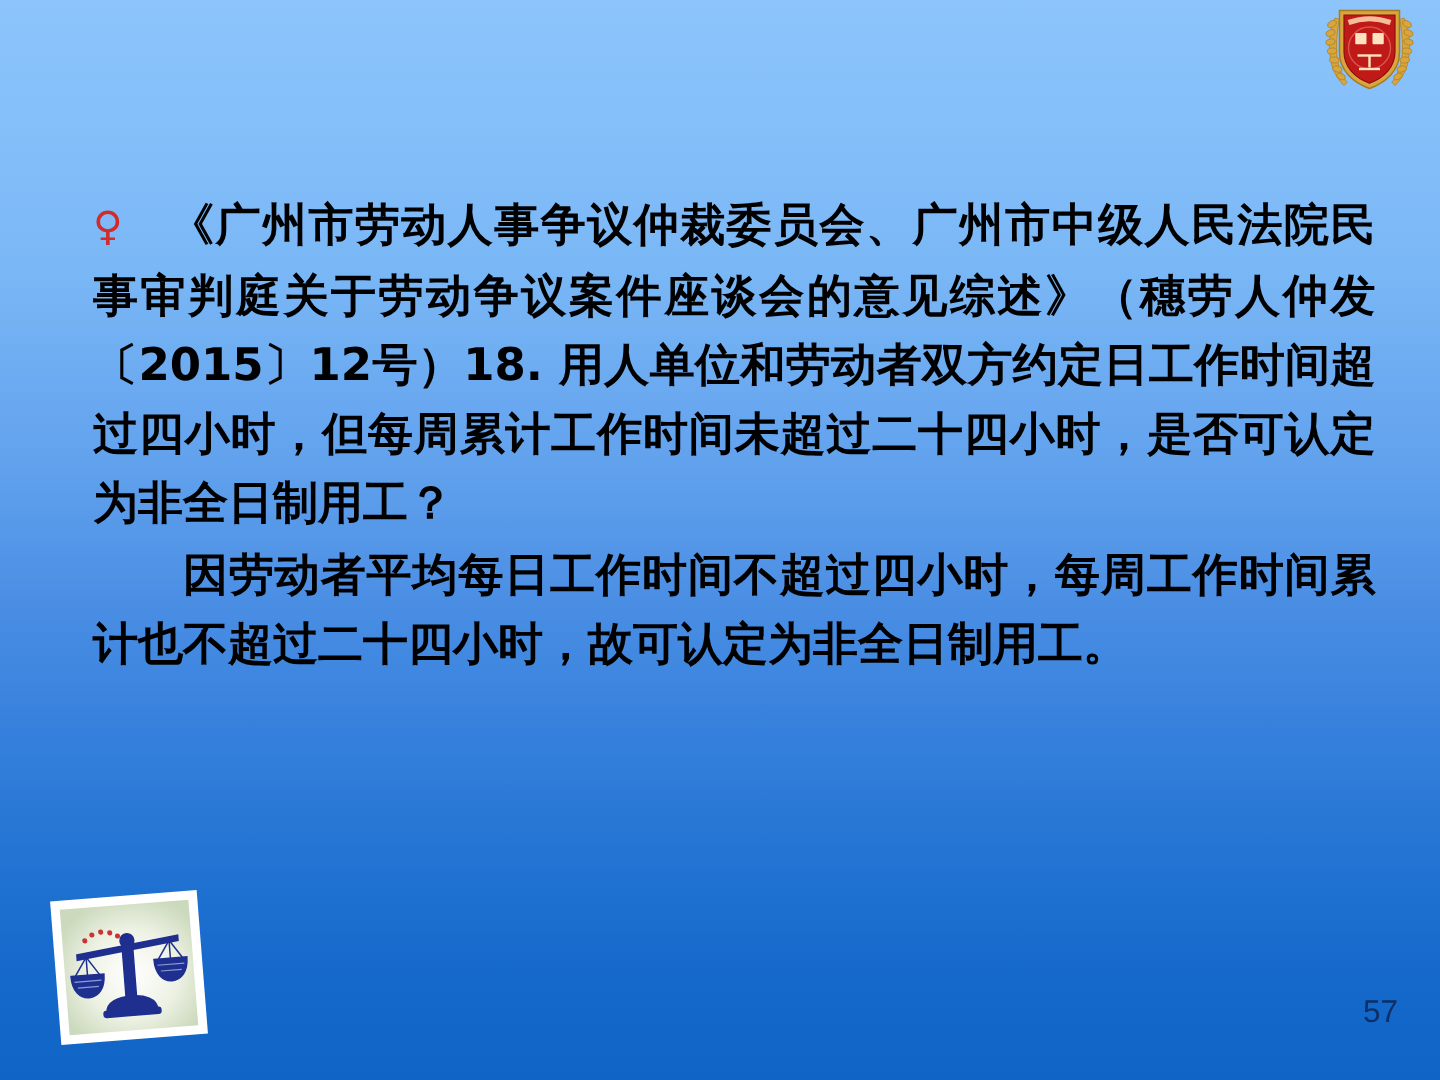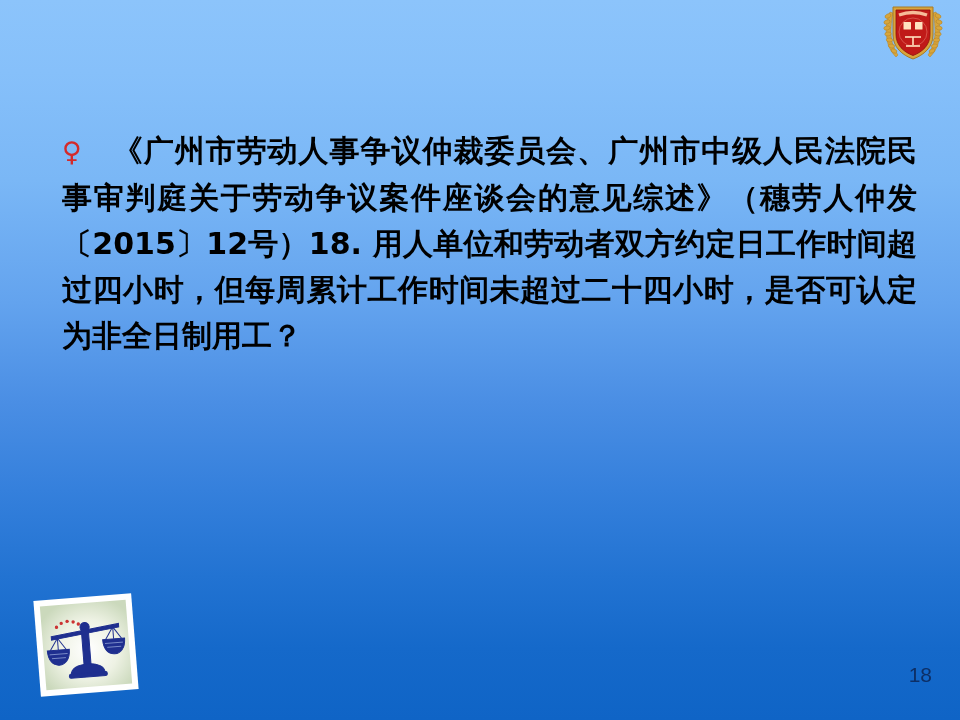--- a/index.html
+++ b/index.html
@@ -137,20 +137,21 @@
       <g stroke="#ffe2c0" stroke-width="1.6" fill="none">
         <line x1="25" y1="35" x2="41" y2="35"></line>
         <line x1="33" y1="35" x2="33" y2="43"></line>
         <line x1="26" y1="44" x2="40" y2="44"></line>
       </g>
     </svg>
   </div>
 
   <div id="textblock">
     <p class="para p1"><span class="bullet">♀</span><span>《广州市劳动人事争议仲裁委员会、广州市中级人民法院民事审判庭关于劳动争议案件座谈会的意见综述》（穗劳人仲发〔2015〕12号）18. 用人单位和劳动者双方约定日工作时间超过四小时，但每周累计工作时间未超过二十四小时，是否可认定为非全日制用工？</span></p>
+    <p class="para p2"><span>因劳动者平均每日工作时间不超过四小时，每周工作时间累计也不超过二十四小时，故可认定为非全日制用工。</span></p>
   </div>
 
   <div id="scales-card">
     <svg viewBox="0 0 100 98" width="100" height="98" aria-hidden="true">
       <defs>
         <radialGradient id="cardbg" cx="52%" cy="55%" r="62%">
           <stop offset="0%" stop-color="#ffffff"></stop>
           <stop offset="55%" stop-color="#eef2e4"></stop>
           <stop offset="100%" stop-color="#cbd9bc"></stop>
         </radialGradient>
@@ -198,15 +199,15 @@
 
       <g stroke="#9fb2e0" stroke-width="0.8" fill="none" opacity="0.85">
         <line x1="13" y1="56" x2="31" y2="56"></line>
         <line x1="15" y1="60" x2="29" y2="60"></line>
         <line x1="69" y1="49" x2="87" y2="49"></line>
         <line x1="71" y1="53" x2="85" y2="53"></line>
       </g>
     </svg>
   </div>
 
-  <div id="pagenum">18</div>
+  <div id="pagenum">57</div>
 
 </div>
 
 </body></html>

